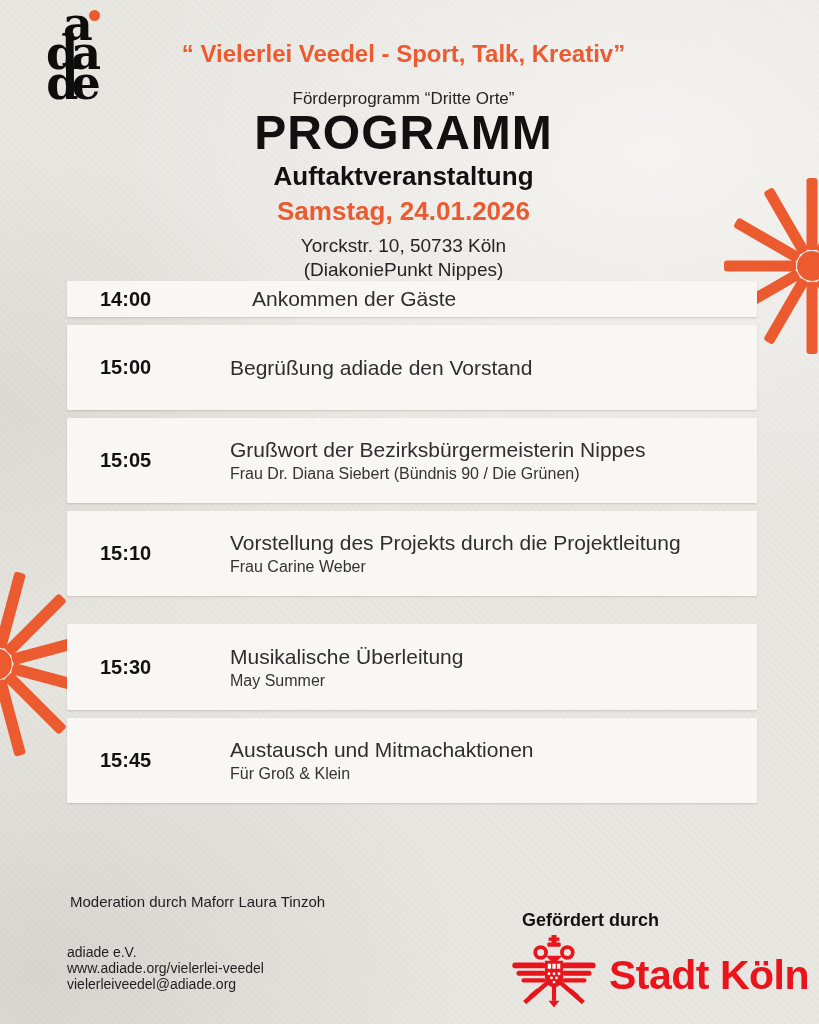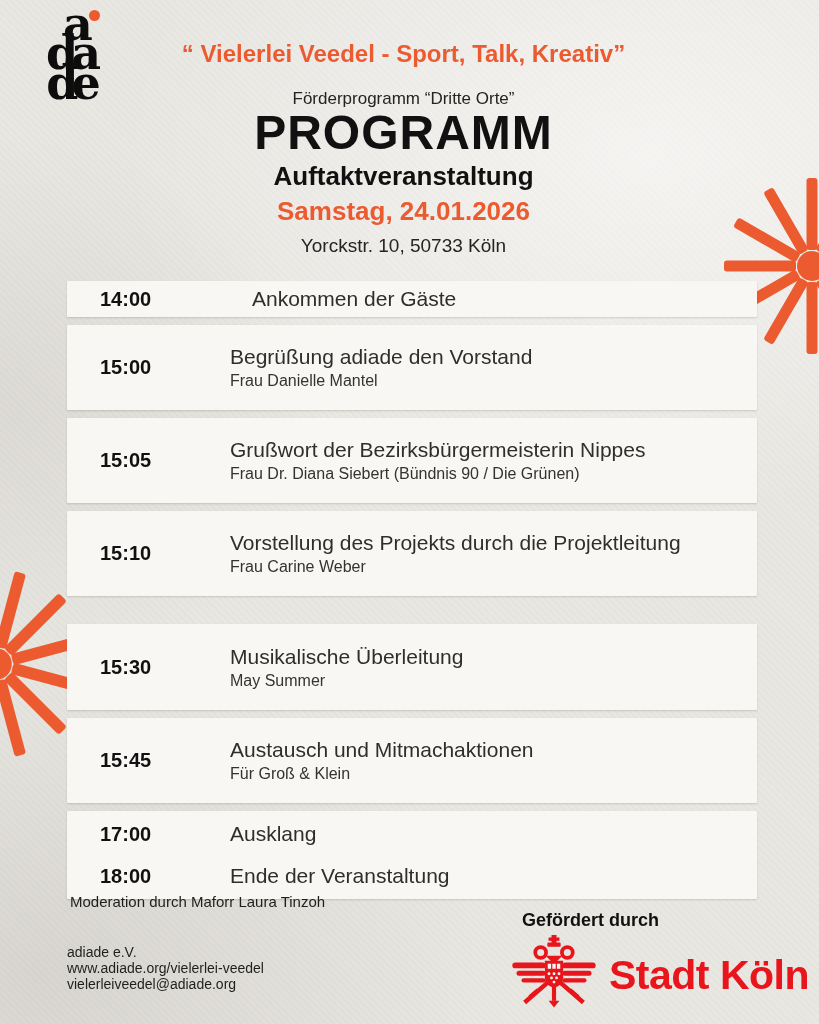--- a/index.html
+++ b/index.html
@@ -120,36 +120,36 @@
     <div class="lrow">de</div>
   </div>
 
   <div class="header">
     <div class="event-title">“ Vielerlei Veedel - Sport, Talk, Kreativ”</div>
     <div class="program-subtitle">Förderprogramm “Dritte Orte”</div>
     <div class="program-heading">PROGRAMM</div>
     <div class="event-subheading">Auftaktveranstaltung</div>
     <div class="event-date">Samstag, 24.01.2026</div>
     <div class="address">Yorckstr. 10, 50733 Köln</div>
+    <div class="address">(DiakoniePunkt Nippes)</div>
   </div>
 
   <div class="schedule">
 
     <div class="row h36">
       <div class="time">14:00</div>
       <div class="titles">
         <div class="t">Ankommen der Gäste</div>
       </div>
     </div>
 
     <div class="row h85">
       <div class="time">15:00</div>
       <div class="titles">
         <div class="t">Begrüßung adiade den Vorstand</div>
-        <div class="s">Frau Danielle Mantel</div>
       </div>
     </div>
 
     <div class="row h85">
       <div class="time">15:05</div>
       <div class="titles">
         <div class="t">Grußwort der Bezirksbürgermeisterin Nippes</div>
         <div class="s">Frau Dr. Diana Siebert (Bündnis 90 / Die Grünen)</div>
       </div>
     </div>
@@ -171,30 +171,20 @@
     </div>
 
     <div class="row h85">
       <div class="time">15:45</div>
       <div class="titles">
         <div class="t">Austausch und Mitmachaktionen</div>
         <div class="s">Für Groß &amp; Klein</div>
       </div>
     </div>
 
-    <div class="row final">
-      <div class="fline">
-        <div class="time">17:00</div>
-        <div class="t">Ausklang</div>
-      </div>
-      <div class="fline">
-        <div class="time">18:00</div>
-        <div class="t">Ende der Veranstaltung</div>
-      </div>
-    </div>
 
   </div>
 
   <div class="moderation">Moderation durch Maforr Laura Tinzoh</div>
 
   <div class="footer-left">
     <div>adiade e.V.</div>
     <div>www.adiade.org/vielerlei-veedel</div>
     <div>vielerleiveedel@adiade.org</div>
   </div>

